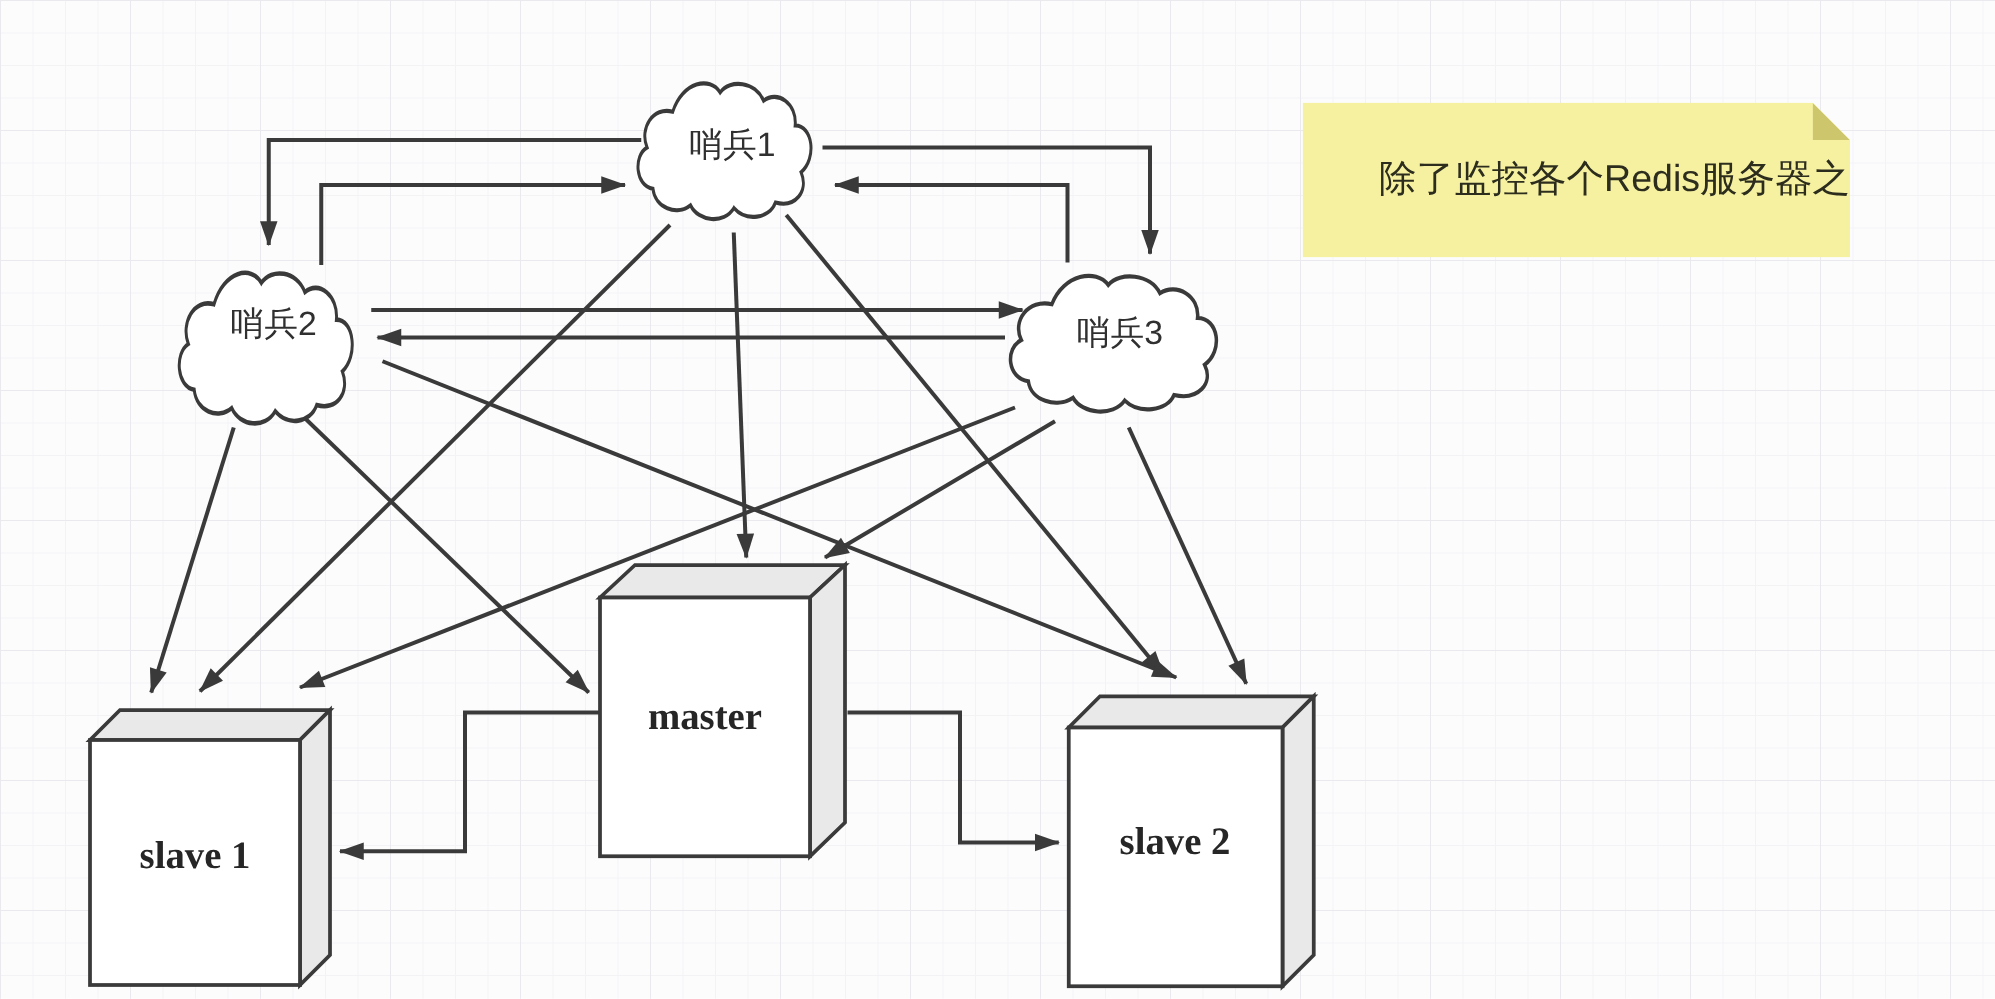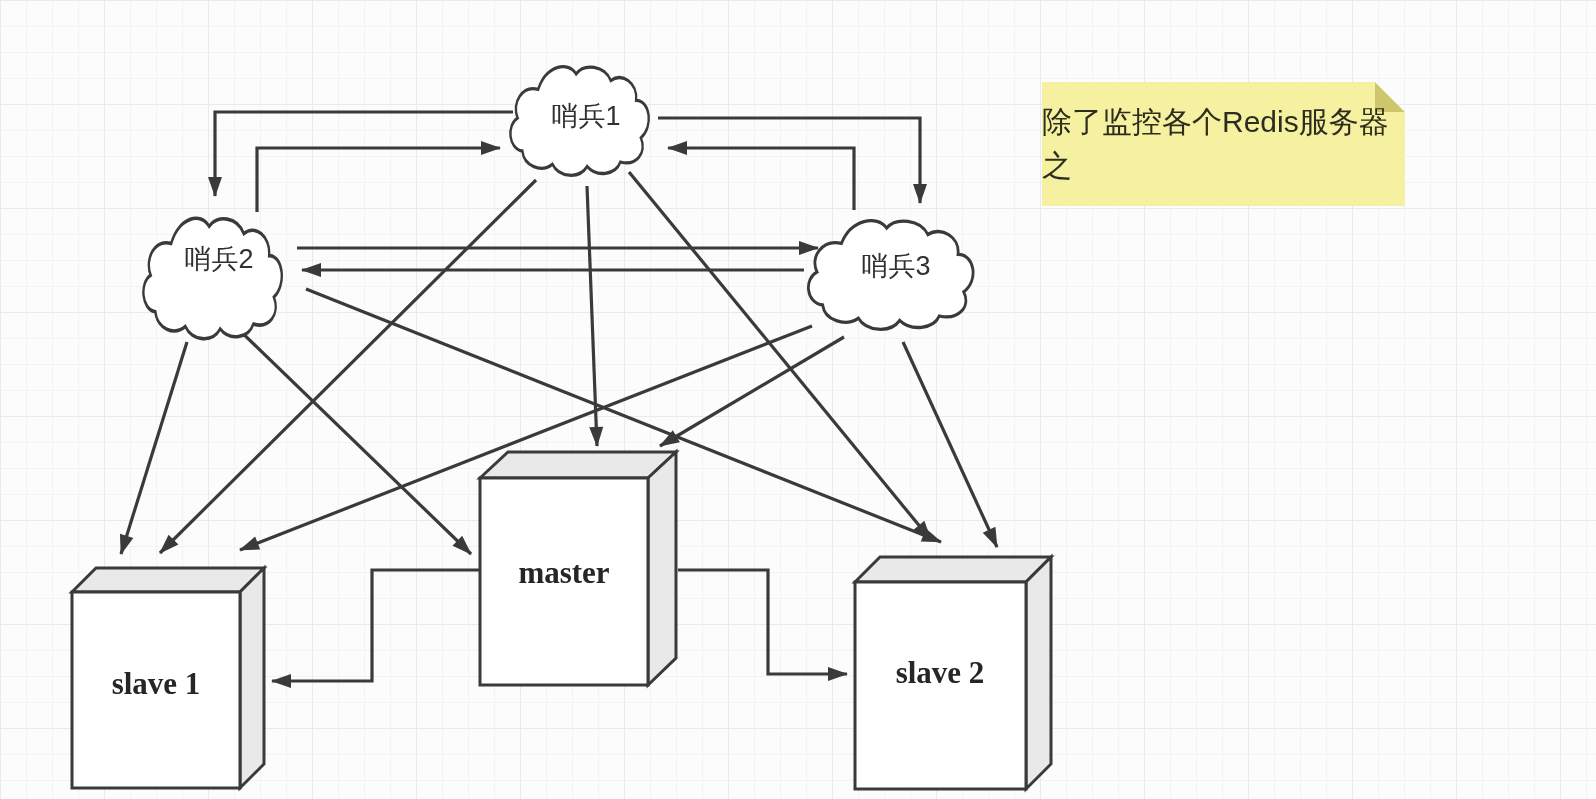--- a/index.html
+++ b/index.html
@@ -18,25 +18,25 @@
   }
   .diagram-svg{position:absolute;left:0;top:0;}
   .edge{stroke:#3a3a3a;stroke-width:3.2;fill:none;}
   .shape{stroke:#3a3a3a;stroke-width:3;}
   .face-front{fill:#ffffff;}
   .face-shade{fill:#e9e9e9;}
   .cloud{fill:#ffffff;stroke:#3a3a3a;stroke-width:3;vector-effect:non-scaling-stroke;}
   .cloud-label{font-family:"Liberation Sans",sans-serif;font-size:27px;fill:#303030;}
   .box-label{font-family:"Liberation Serif",serif;font-size:31px;font-weight:bold;fill:#262626;}
   .note{
-    position:absolute;left:1042px;top:82px;width:363px;height:124px;
+    position:absolute;left:1042px;top:82px;width:438px;height:124px;
     background:#f5f1a1;
     clip-path:polygon(0 0, calc(100% - 30px) 0, 100% 30px, 100% 100%, 0 100%);
     display:flex;flex-direction:column;justify-content:center;
-    text-align:left;font-size:30px;line-height:44px;color:#2d2d1e;
+    text-align:right;font-size:30px;line-height:44px;color:#2d2d1e;
     font-family:"Liberation Sans",sans-serif;
   }
   .note-fold{
     position:absolute;right:0;top:0;width:30px;height:30px;
     background:#cec66d;
     clip-path:polygon(0 0, 100% 100%, 0 100%);
   }
   .note-line{position:relative;}
 </style>
 </head>

